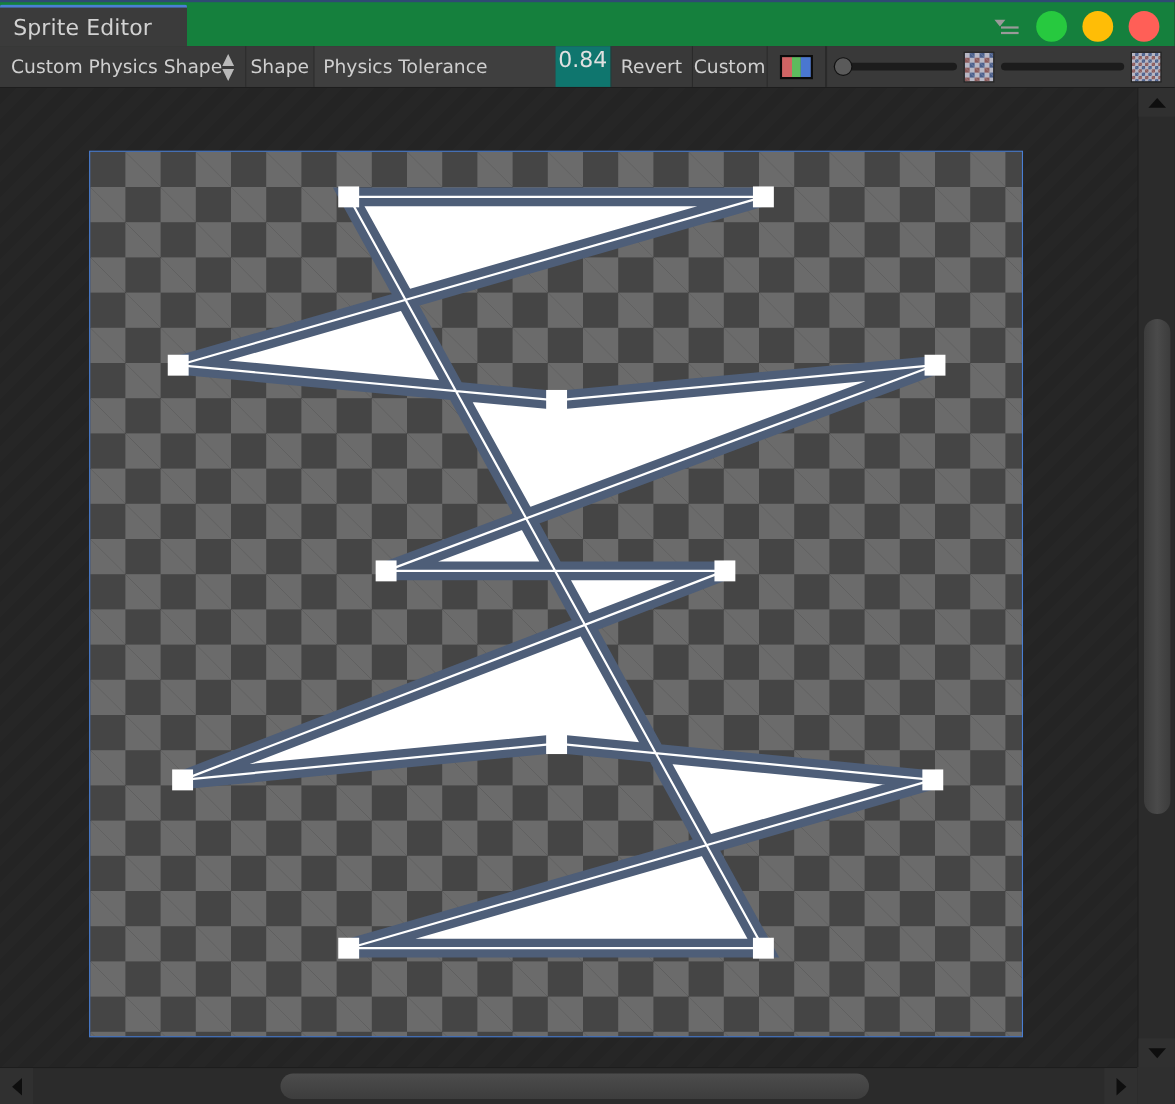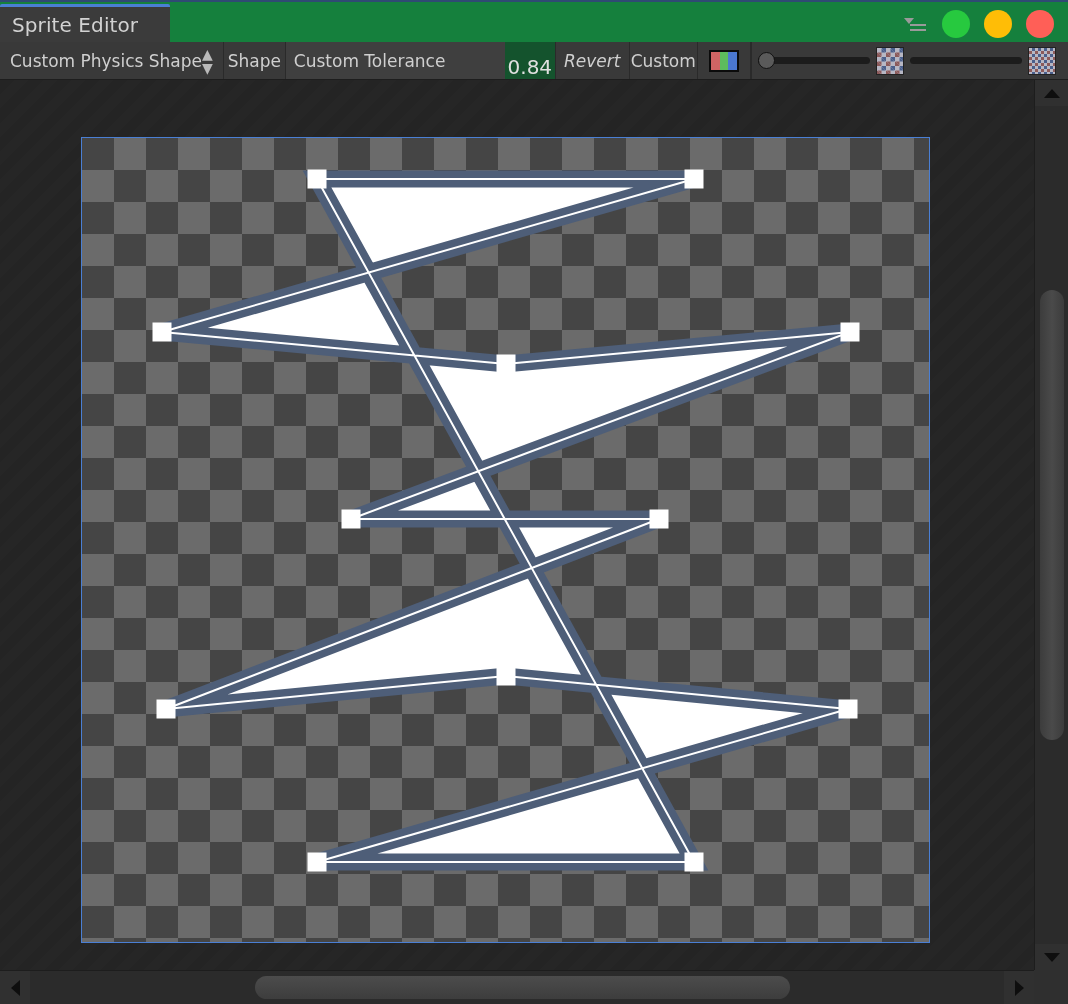--- a/index.html
+++ b/index.html
@@ -51,25 +51,25 @@
     border-right:1px solid #2a2a2a;box-sizing:border-box;cursor:pointer;
     background:#393939;padding:0 10px;white-space:nowrap;
   }
   .tb-item.shape{width:228px;justify-content:flex-end;}
   .tb-item.snap{width:62px;justify-content:center;}
   .tb-item.field-label{
     width:236px;background:#3f3f3f;border-right:none;
     padding-left:8px;cursor:default;
   }
   .tb-num{
-    width:54px;display:flex;align-items:flex-end;justify-content:center;
-    background:#14532d;color:#e0e0e0;font-size:20px;
+    width:54px;display:flex;align-items:flex-start;justify-content:center;
+    background:#0f766e;color:#e0e0e0;font-size:20px;
     border-right:1px solid #2a2a2a;cursor:text;
   }
-  .tb-item.revert{width:74px;justify-content:center;font-style:italic;}
+  .tb-item.revert{width:74px;justify-content:center;}
   .tb-item.apply{width:68px;justify-content:center;}
   .tb-item.swatch-cell{width:56px;justify-content:center;}
   .tb-spacer{flex:1;background:#393939;border-right:1px solid #2a2a2a;}
 
   .rgb-swatch{width:26px;height:18px;border:2px solid #0b0b0b;display:flex;}
   .rgb-swatch span{flex:1;display:block;}
 
   
   .slider-group{display:flex;align-items:center;gap:0;padding:0 6px;background:#393939;}
   .slider{position:relative;width:112px;height:20px;display:flex;align-items:center;cursor:pointer;}
@@ -176,21 +176,21 @@
 
   <div class="toolbar">
     <div class="tb-item shape">
       <span>Custom Physics Shape</span>
       <span style="font-size:14px;line-height:1;color:#b9b9b9;">▲<br>▼</span>
     </div>
     <div class="tb-item snap">
       <span>Shape</span>
     </div>
     <div class="tb-item field-label">
-      <span>Custom Tolerance</span>
+      <span>Physics Tolerance</span>
     </div>
     <div class="tb-num">
       <span>0.84</span>
     </div>
     <div class="tb-item revert">
       <span>Revert</span>
     </div>
     <div class="tb-item apply">
       <span>Custom</span>
     </div>

